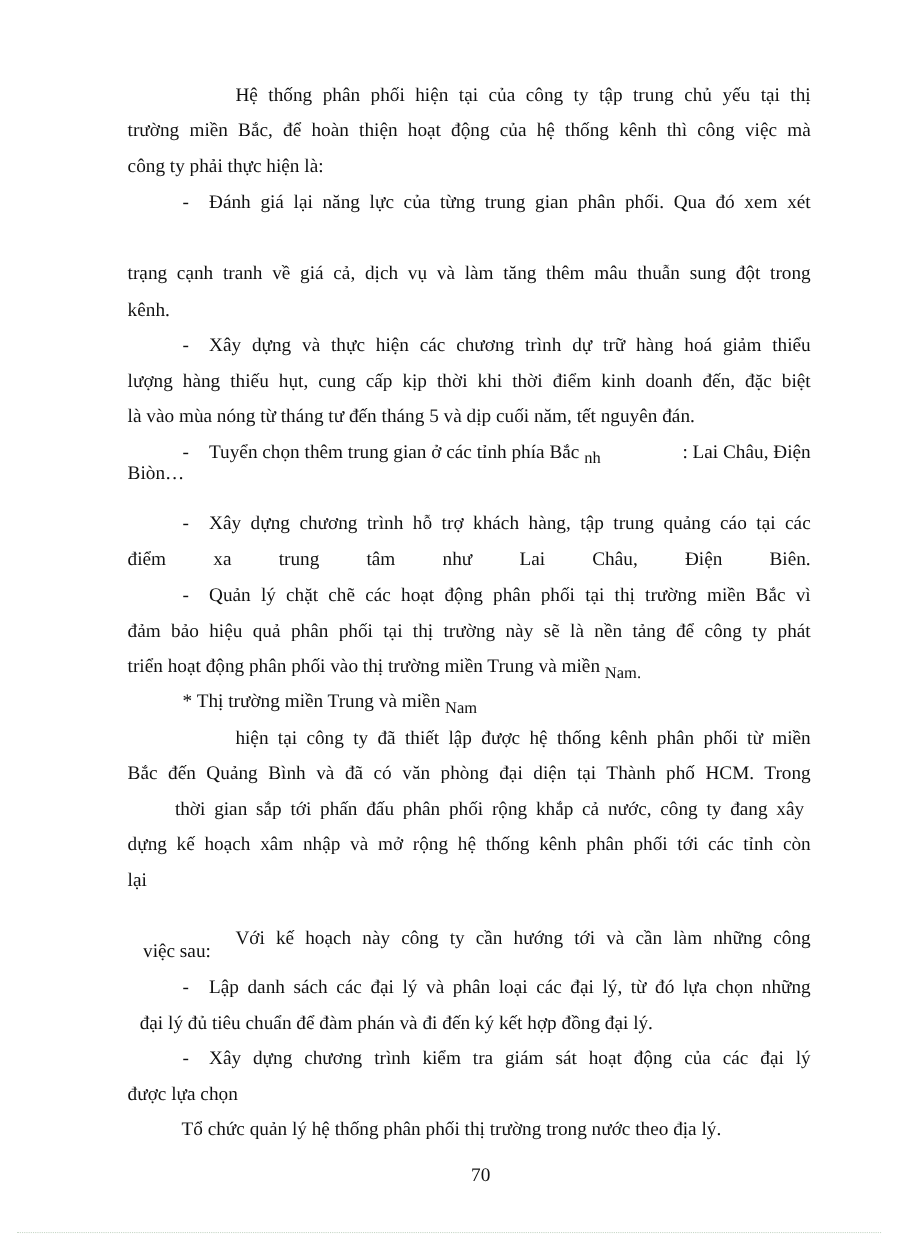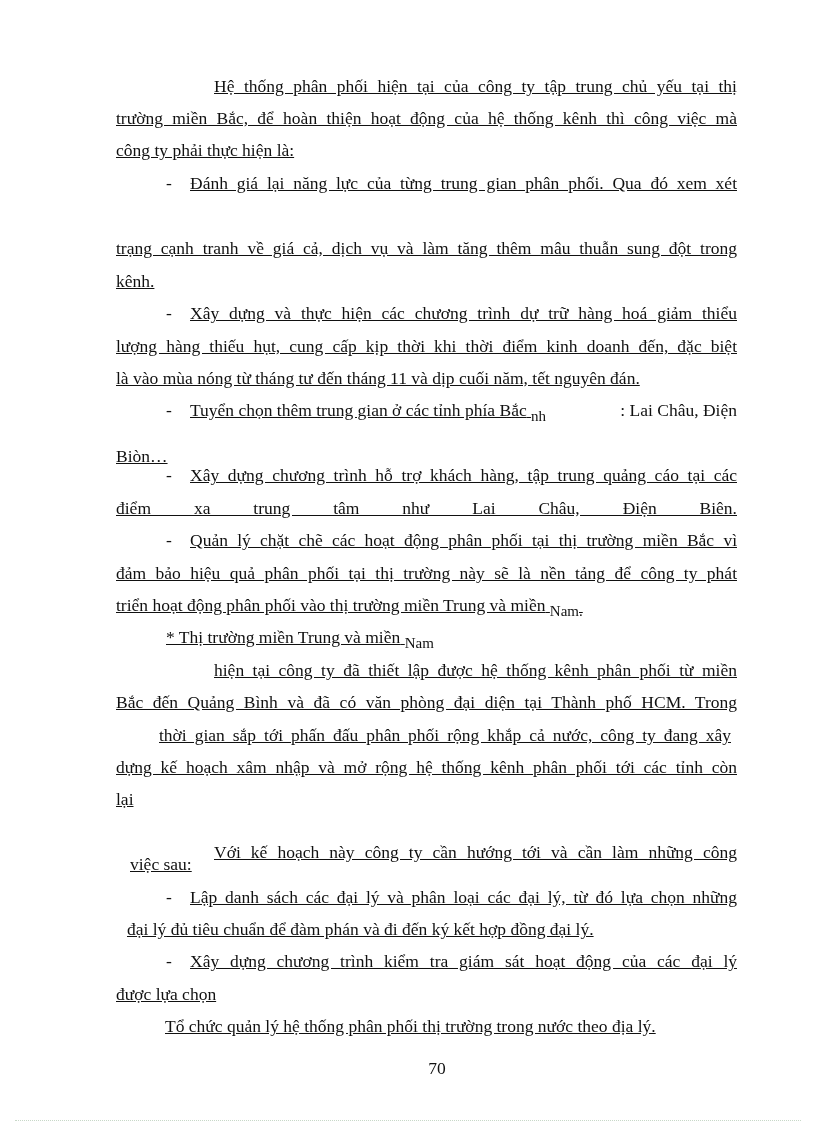--- a/index.html
+++ b/index.html
@@ -18,21 +18,20 @@
     .page {
       position: absolute;
       left: 0; top: 0;
       width: 816px; height: 1123px;
     }
     .line {
       position: absolute;
       font-size: 17.5px;
       line-height: 20px;
       white-space: nowrap;
-      text-decoration: underline;
     }
     .just {
       text-align: justify;
       text-align-last: justify;
       white-space: normal;
     }
     .sub {
       font-size: 15px;
       position: relative;
       top: 5px;
@@ -70,29 +69,29 @@
   <div class="line" style="left:116px; top:140px;">công ty phải thực hiện là:</div>
 
   <div class="dash" style="left:166px; top:173px;">-</div>
   <div class="line just" style="left:190px; top:173px; width:547px;">Đánh giá lại năng lực của từng trung gian phân phối. Qua đó xem xét</div>
   <div class="line just" style="left:116px; top:238px; width:621px;">trạng cạnh tranh về giá cả, dịch vụ và làm tăng thêm mâu thuẫn sung đột trong</div>
   <div class="line" style="left:116px; top:271px;">kênh.</div>
 
   <div class="dash" style="left:166px; top:303px;">-</div>
   <div class="line just" style="left:190px; top:303px; width:547px;">Xây dựng và thực hiện các chương trình dự trữ hàng hoá giảm thiểu</div>
   <div class="line just" style="left:116px; top:336px; width:621px;">lượng hàng thiếu hụt, cung cấp kịp thời khi thời điểm kinh doanh đến, đặc biệt</div>
-  <div class="line" style="left:116px; top:368px;">là vào mùa nóng từ tháng tư đến tháng 11 và dịp cuối năm, tết nguyên đán.</div>
+  <div class="line" style="left:116px; top:368px;">là vào mùa nóng từ tháng tư đến tháng 5 và dịp cuối năm, tết nguyên đán.</div>
 
   <div class="dash" style="left:166px; top:400px;">-</div>
   <div class="line" style="left:190px; top:400px; width:547px;">
     <span>Tuyển chọn thêm trung gian ở các tỉnh phía Bắc</span>
     <span class="sub">nh</span>
     <span style="float:right;">: Lai Châu, Điện</span>
   </div>
-  <div class="line" style="left:116px; top:446px;text-align:right;">Biòn…</div>
+  <div class="line" style="left:116px; top:419px;text-align:right;">Biòn…</div>
 
   <div class="dash" style="left:166px; top:465px;">-</div>
   <div class="line just" style="left:190px; top:465px; width:547px;">Xây dựng chương trình hỗ trợ khách hàng, tập trung quảng cáo tại các</div>
   <div class="line just" style="left:116px; top:498px; width:621px;">điểm xa trung tâm như Lai Châu, Điện Biên.</div>
 
   <div class="dash" style="left:166px; top:530px;">-</div>
   <div class="line just" style="left:190px; top:530px; width:547px;">Quản lý chặt chẽ các hoạt động phân phối tại thị trường miền Bắc vì</div>
   <div class="line just" style="left:116px; top:563px; width:621px;">đảm bảo hiệu quả phân phối tại thị trường này sẽ là nền tảng để công ty phát</div>
   <div class="line" style="left:116px; top:595px;">
     <span>triển hoạt động phân phối vào thị trường miền Trung và miền</span>

